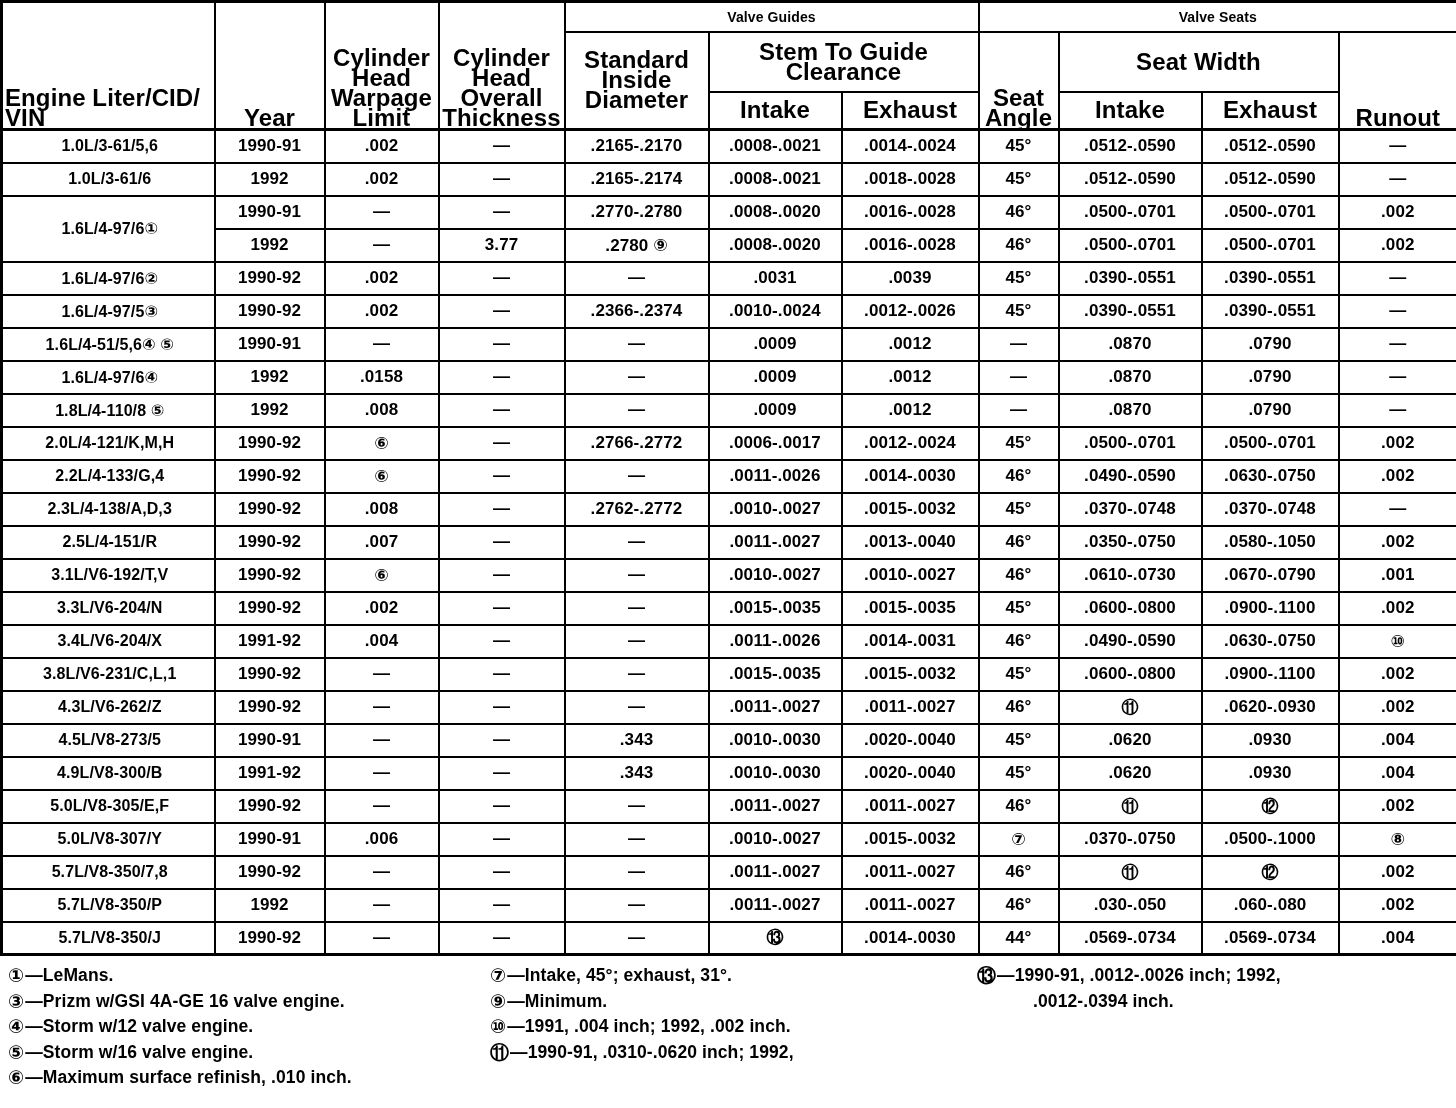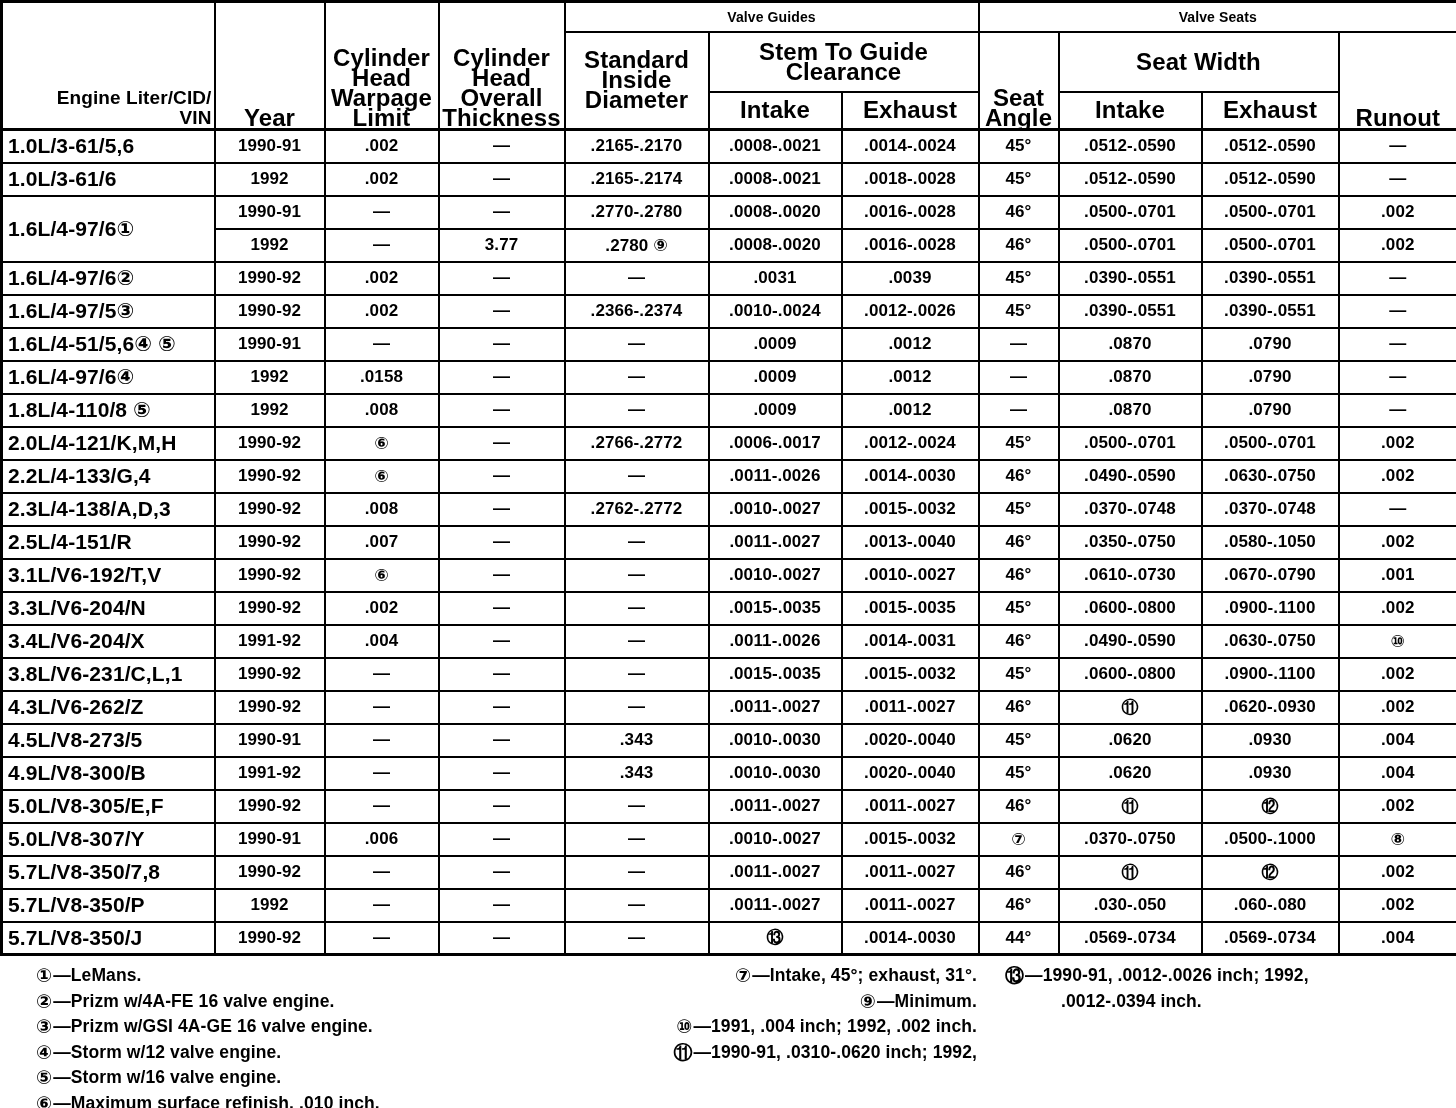--- a/index.html
+++ b/index.html
@@ -37,61 +37,60 @@
     font-size: 24px;
     line-height: 20px;
     text-align: center;
     white-space: pre-line;
     letter-spacing: 0.1px;
   }
   thead tr.hr-a { height: 30px; }
   thead tr.hr-b { height: 60px; }
   thead tr.hr-c { height: 38px; }
   th.h-engine {
-    text-align: right;
+    text-align: left;
     vertical-align: bottom;
     padding-left: 4px;
     padding-bottom: 4px;
-    font-size: 19px;
+    font-size: 24px;
   }
   th.h-bottom { vertical-align: bottom; padding-bottom: 6px; }
   th.h-mid    { vertical-align: middle; }
   th.h-group  { vertical-align: middle; font-size: 14px; }
   tbody tr { height: 33px; }
   tbody tr:first-child td { border-top: 3px solid #000; }
   tbody td {
     font-size: 17px;
     text-align: center;
     vertical-align: middle;
     white-space: nowrap;
     letter-spacing: 0.1px;
   }
   tbody td.c-engine {
-    text-align: left;
+    text-align: center;
     padding-left: 5px;
-    font-size: 21px;
+    font-size: 16px;
   }
   
   .footnotes {
     display: flex;
     align-items: flex-start;
     padding-top: 7px;
     padding-left: 8px;
     font-weight: 700;
   }
   .fn-col { flex: 0 0 auto; }
   .fn-col-1 { width: 482px; }
-  .fn-col-2 { width: 487px; text-align: right; }
+  .fn-col-2 { width: 487px; }
   .fn-col-3 { width: 470px; }
   .fn-line {
     font-size: 17.5px;
     line-height: 24.5px;
     white-space: nowrap;
     letter-spacing: 0.1px;
-    margin-left: 28px;
   }
   .fn-marker {
     display: inline-block;
     font-size: 19px;
     margin-right: 1px;
     vertical-align: -1px;
   }
   .fn-line.cont { padding-left: 56px; }
 </style>
 </head>
@@ -471,21 +470,20 @@
           <td>.0569-.0734</td>
           <td>.0569-.0734</td>
           <td>.004</td>
         </tr>
       </tbody>
   </table>
 
   <div class="footnotes">
     <div class="fn-col fn-col-1">
         <div class="fn-line"><span class="fn-marker">①</span><span>—LeMans.</span></div>
-        <div class="fn-line"><span class="fn-marker">②</span><span>—Prizm w/4A-FE 16 valve engine.</span></div>
         <div class="fn-line"><span class="fn-marker">③</span><span>—Prizm w/GSI 4A-GE 16 valve engine.</span></div>
         <div class="fn-line"><span class="fn-marker">④</span><span>—Storm w/12 valve engine.</span></div>
         <div class="fn-line"><span class="fn-marker">⑤</span><span>—Storm w/16 valve engine.</span></div>
         <div class="fn-line"><span class="fn-marker">⑥</span><span>—Maximum surface refinish, .010 inch.</span></div>
       </div>
     <div class="fn-col fn-col-2">
         <div class="fn-line"><span class="fn-marker">⑦</span><span>—Intake, 45°; exhaust, 31°.</span></div>
         <div class="fn-line"><span class="fn-marker">⑨</span><span>—Minimum.</span></div>
         <div class="fn-line"><span class="fn-marker">⑩</span><span>—1991, .004 inch; 1992, .002 inch.</span></div>
         <div class="fn-line"><span class="fn-marker">⑪</span><span>—1990-91, .0310-.0620 inch; 1992,</span></div>

